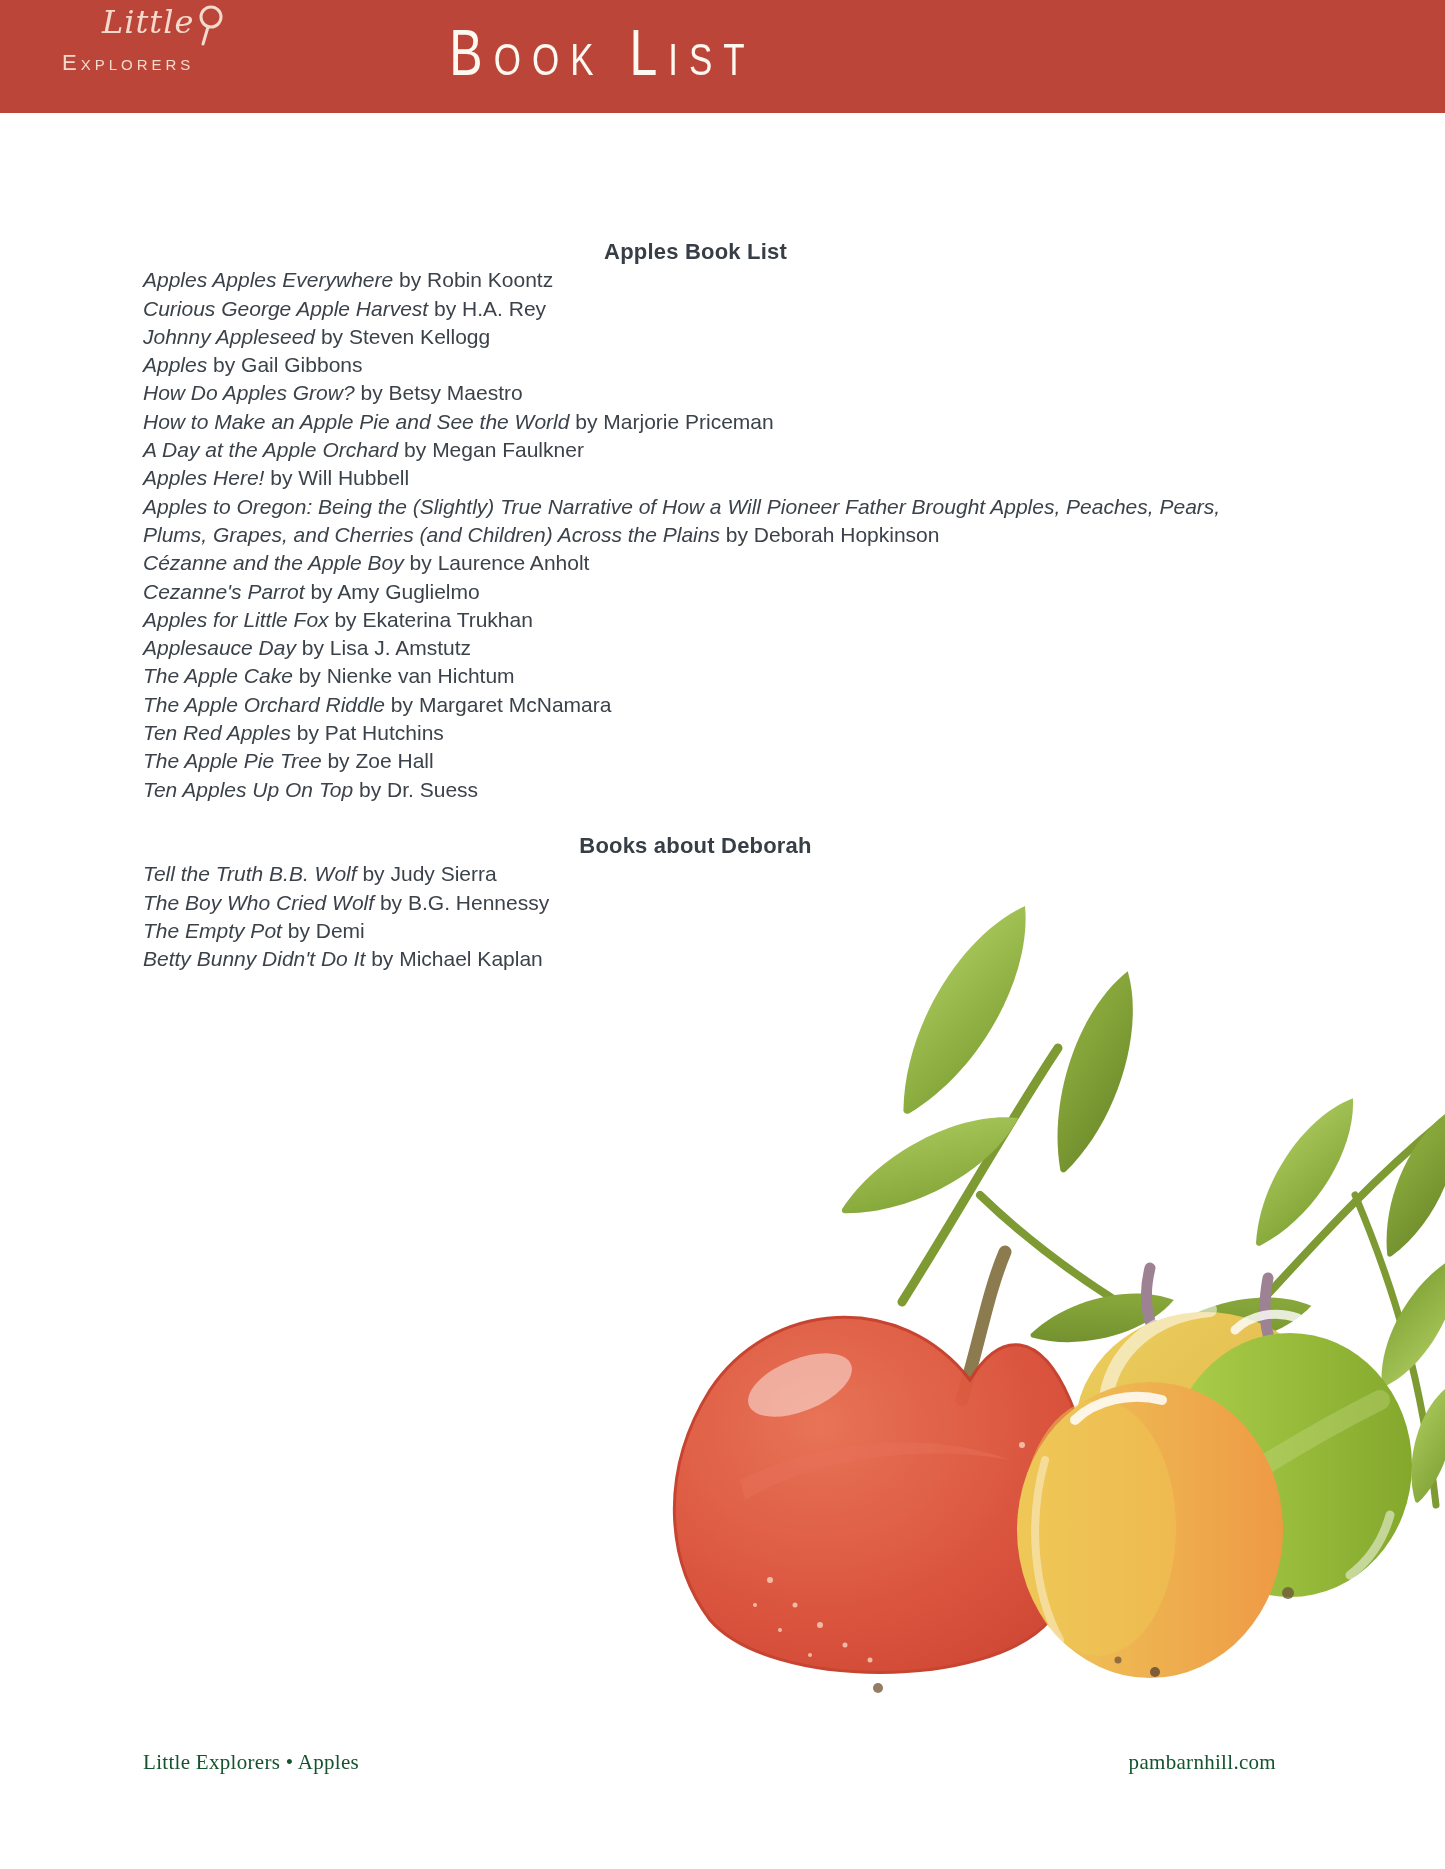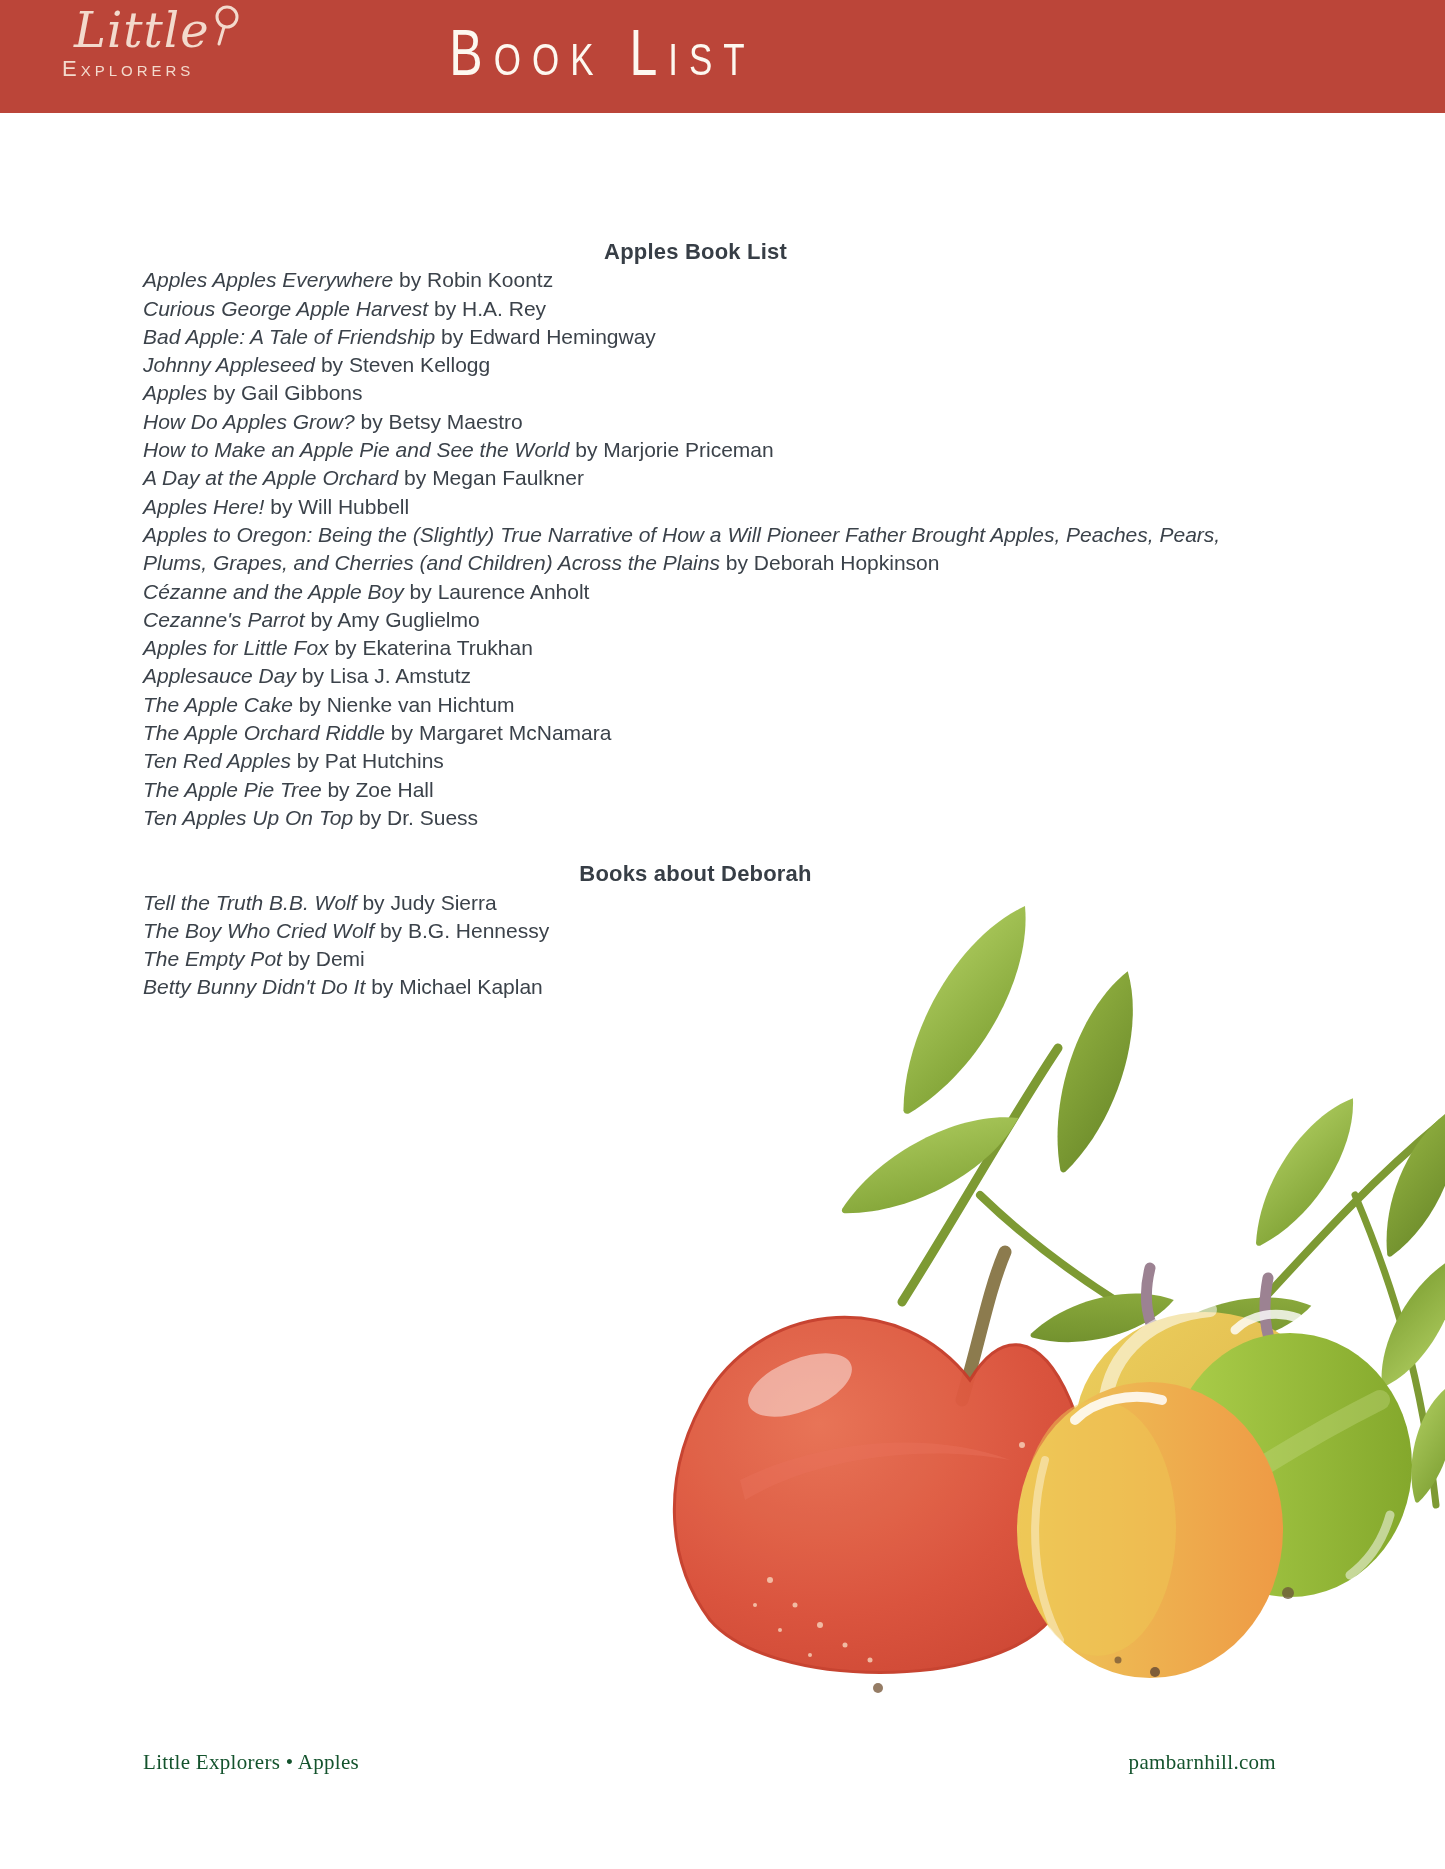--- a/index.html
+++ b/index.html
@@ -10,25 +10,25 @@
   }
 
   
   .banner {
     position:absolute; top:0; left:0; width:1445px; height:113px;
     background:#bb4539;
   }
   .logo { position:absolute; left:62px; top:6px; color:#f3dacd; line-height:1; }
   .logo-script {
     font-family:"DejaVu Serif", serif; font-style:italic;
-    font-size:48px; letter-spacing:1px; position:relative; padding-left:12px;
+    font-size:32px; letter-spacing:1px; position:relative; padding-left:12px;text-align:right;
   }
   .logo-mag { position:absolute; right:-34px; top:-2px; }
   .logo-caps {
-    font-size:22px; letter-spacing:4px; margin-top:4px;
+    font-size:22px; letter-spacing:4px; margin-top:14px;
     font-variant:small-caps; font-weight:400;
   }
   .banner-title {
     position:absolute; top:16px; left:0; width:1205px; text-align:center;
     color:#fdf8f0; font-size:50px; font-weight:300; letter-spacing:11px;
     font-variant:small-caps;
     transform:scaleY(1.28); transform-origin:top center;
     white-space:nowrap;
   }
 
@@ -172,21 +172,20 @@
       <circle cx="468" cy="800" r="3.5" fill="#6b4f35" opacity="0.7"></circle>
     </g>
   </svg>
 
   <main class="content">
     <section class="book-section">
       <h2>Apples Book List</h2>
       <div class="books">
           <div class="book"><span class="bt">Apples Apples Everywhere</span> <span class="bby">by</span> <span class="ba">Robin Koontz</span></div>
           <div class="book"><span class="bt">Curious George Apple Harvest</span> <span class="bby">by</span> <span class="ba">H.A. Rey</span></div>
-          <div class="book"><span class="bt">Bad Apple: A Tale of Friendship</span> <span class="bby">by</span> <span class="ba">Edward Hemingway</span></div>
           <div class="book"><span class="bt">Johnny Appleseed</span> <span class="bby">by</span> <span class="ba">Steven Kellogg</span></div>
           <div class="book"><span class="bt">Apples</span> <span class="bby">by</span> <span class="ba">Gail Gibbons</span></div>
           <div class="book"><span class="bt">How Do Apples Grow?</span> <span class="bby">by</span> <span class="ba">Betsy Maestro</span></div>
           <div class="book"><span class="bt">How to Make an Apple Pie and See the World</span> <span class="bby">by</span> <span class="ba">Marjorie Priceman</span></div>
           <div class="book"><span class="bt">A Day at the Apple Orchard</span> <span class="bby">by</span> <span class="ba">Megan Faulkner</span></div>
           <div class="book"><span class="bt">Apples Here!</span> <span class="bby">by</span> <span class="ba">Will Hubbell</span></div>
           <div class="book"><span class="bt">Apples to Oregon: Being the (Slightly) True Narrative of How a Will Pioneer Father Brought Apples, Peaches, Pears, Plums, Grapes, and Cherries (and Children) Across the Plains</span> <span class="bby">by</span> <span class="ba">Deborah Hopkinson</span></div>
           <div class="book"><span class="bt">Cézanne and the Apple Boy</span> <span class="bby">by</span> <span class="ba">Laurence Anholt</span></div>
           <div class="book"><span class="bt">Cezanne's Parrot</span> <span class="bby">by</span> <span class="ba">Amy Guglielmo</span></div>
           <div class="book"><span class="bt">Apples for Little Fox</span> <span class="bby">by</span> <span class="ba">Ekaterina Trukhan</span></div>

